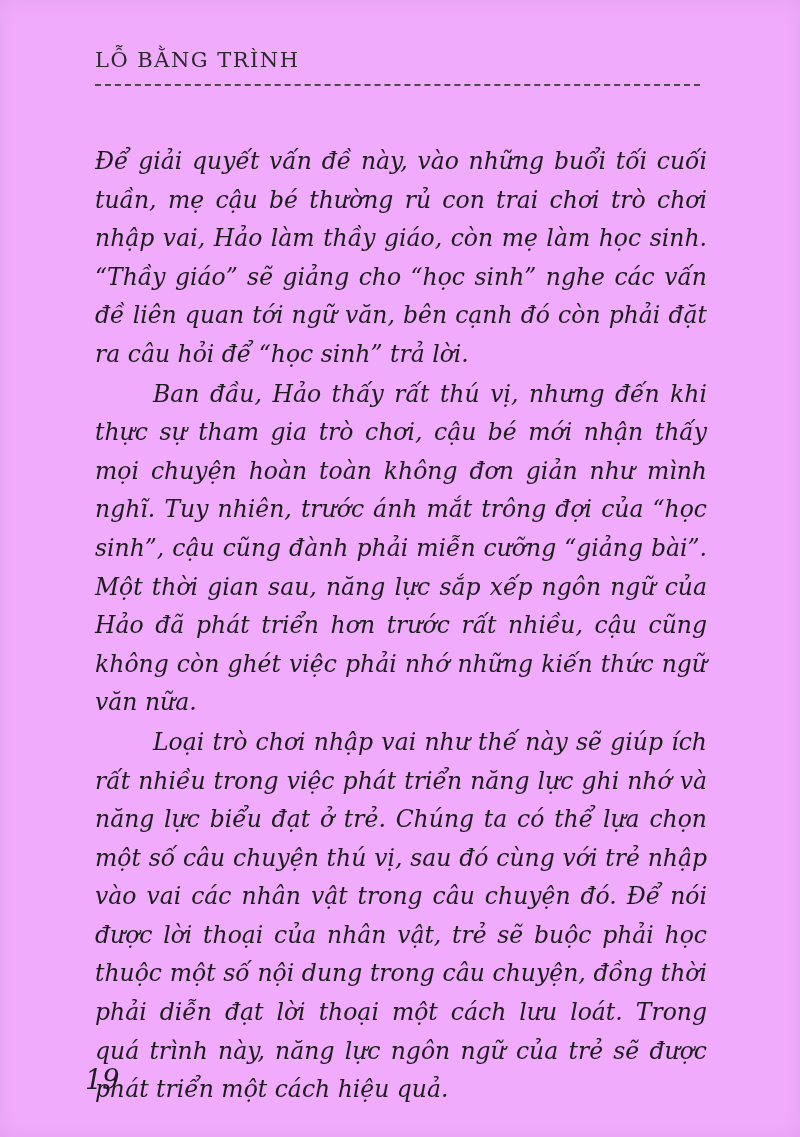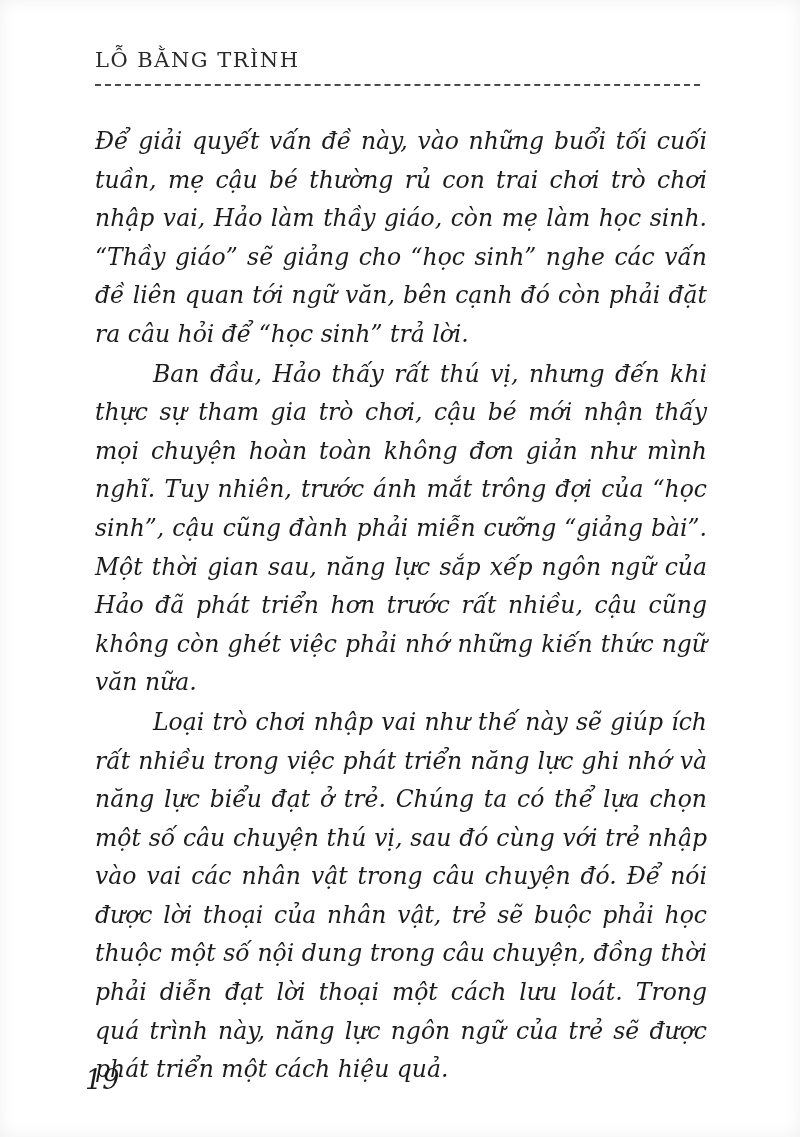--- a/index.html
+++ b/index.html
@@ -6,21 +6,21 @@
     margin: 0;
     padding: 0;
     background: #e8e8e6;
     font-family: "DejaVu Serif", serif;
   }
   .page {
     position: relative;
     width: 800px;
     height: 1137px;
     margin: 0 auto;
-    background: #ffffff;
+    background: #f0abfc;
     box-shadow: inset 0 0 18px rgba(0,0,0,0.06);
     overflow: hidden;
   }
   .running-head {
     position: absolute;
     top: 48px;
     left: 95px;
     right: 100px;
   }
   .head-title {
@@ -51,20 +51,21 @@
     text-align: justify;
     margin: 0 0 0 0;
     padding: 0;
     text-indent: 58px;
   }
   .body-text p + p {
     margin-top: 1px;
   }
   .body-text p.no-indent {
     text-indent: 0;
+    margin-top: 20px;
   }
   .page-number {
     position: absolute;
     left: 85px;
     bottom: 42px;
     font-style: italic;
     font-size: 27px;
     color: #1c1c1c;
   }
 </style>

